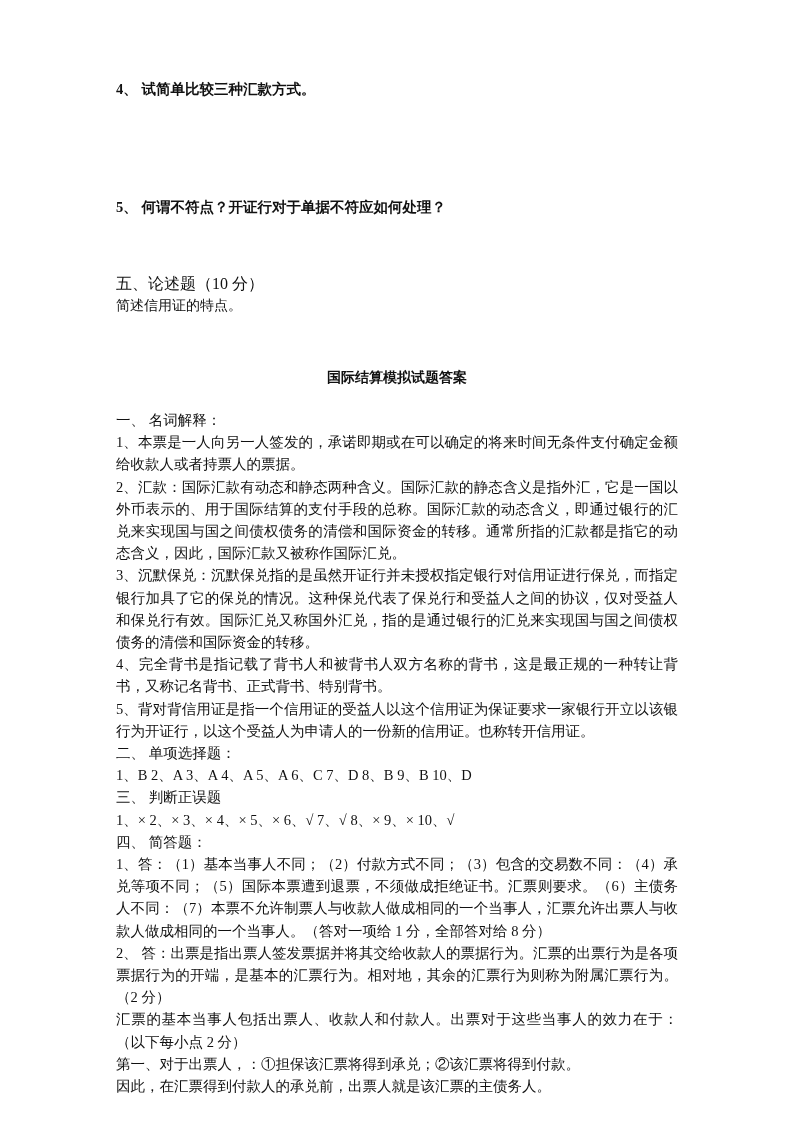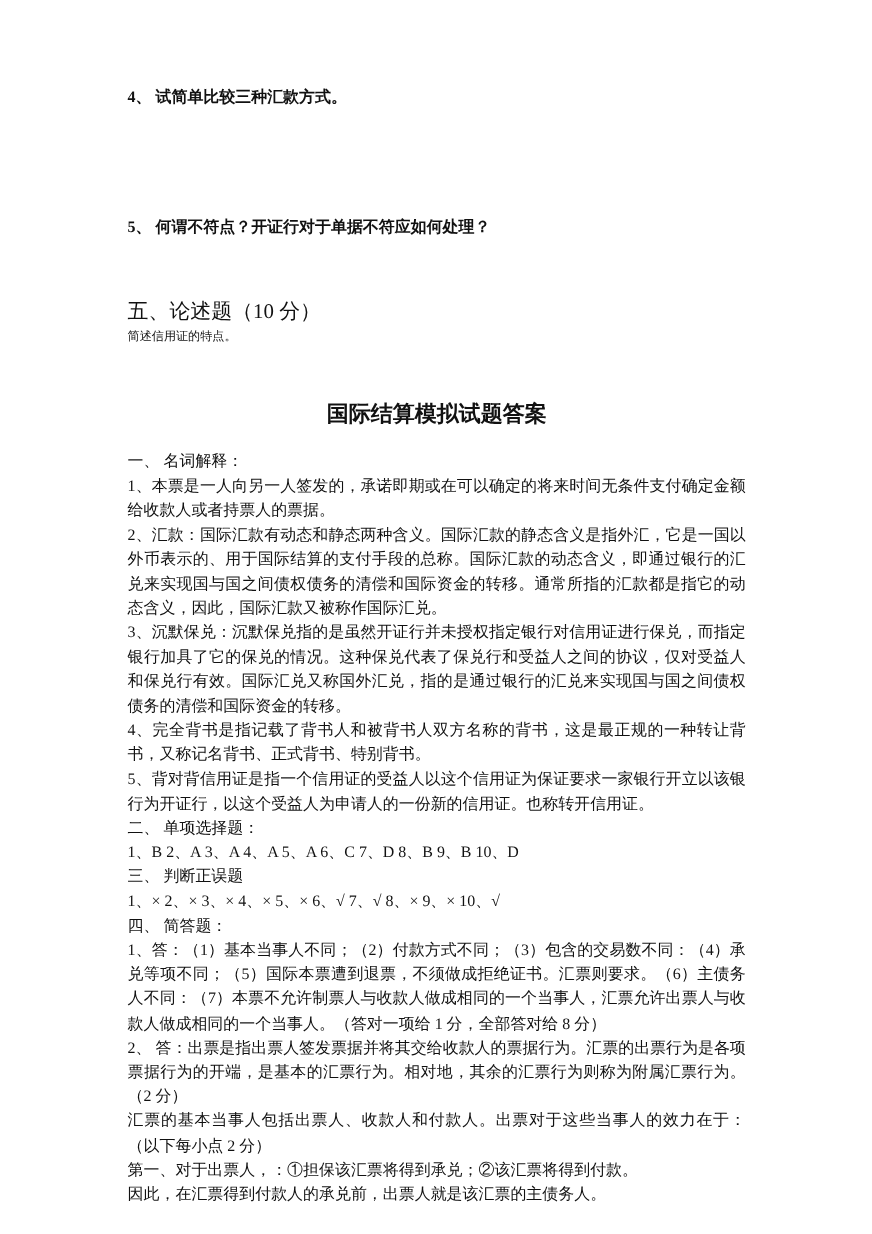--- a/index.html
+++ b/index.html
@@ -23,32 +23,32 @@
     width: 562px;
   }
   .q-line {
     font-size: 14.5px;
     line-height: 22px;
     font-weight: bold;
   }
   .q4 { margin-bottom: 96px; }
   .q5 { margin-bottom: 55px; }
   .essay-heading {
-    font-size: 19px;
+    font-size: 16px;
     line-height: 22px;
     margin-top: 20px;
   }
   .essay-body {
-    font-size: 11px;
+    font-size: 14px;
     line-height: 22px;
   }
   .answer-title {
     text-align: center;
     font-weight: bold;
-    font-size: 20px;
+    font-size: 14px;
     line-height: 24px;
     margin-top: 48px;
     margin-bottom: 20px;
     font-family: "Liberation Sans", "DejaVu Sans", sans-serif;
   }
   .para {
     font-size: 14.5px;
     line-height: 22.2px;
     text-align: justify;
     text-justify: inter-ideograph;

